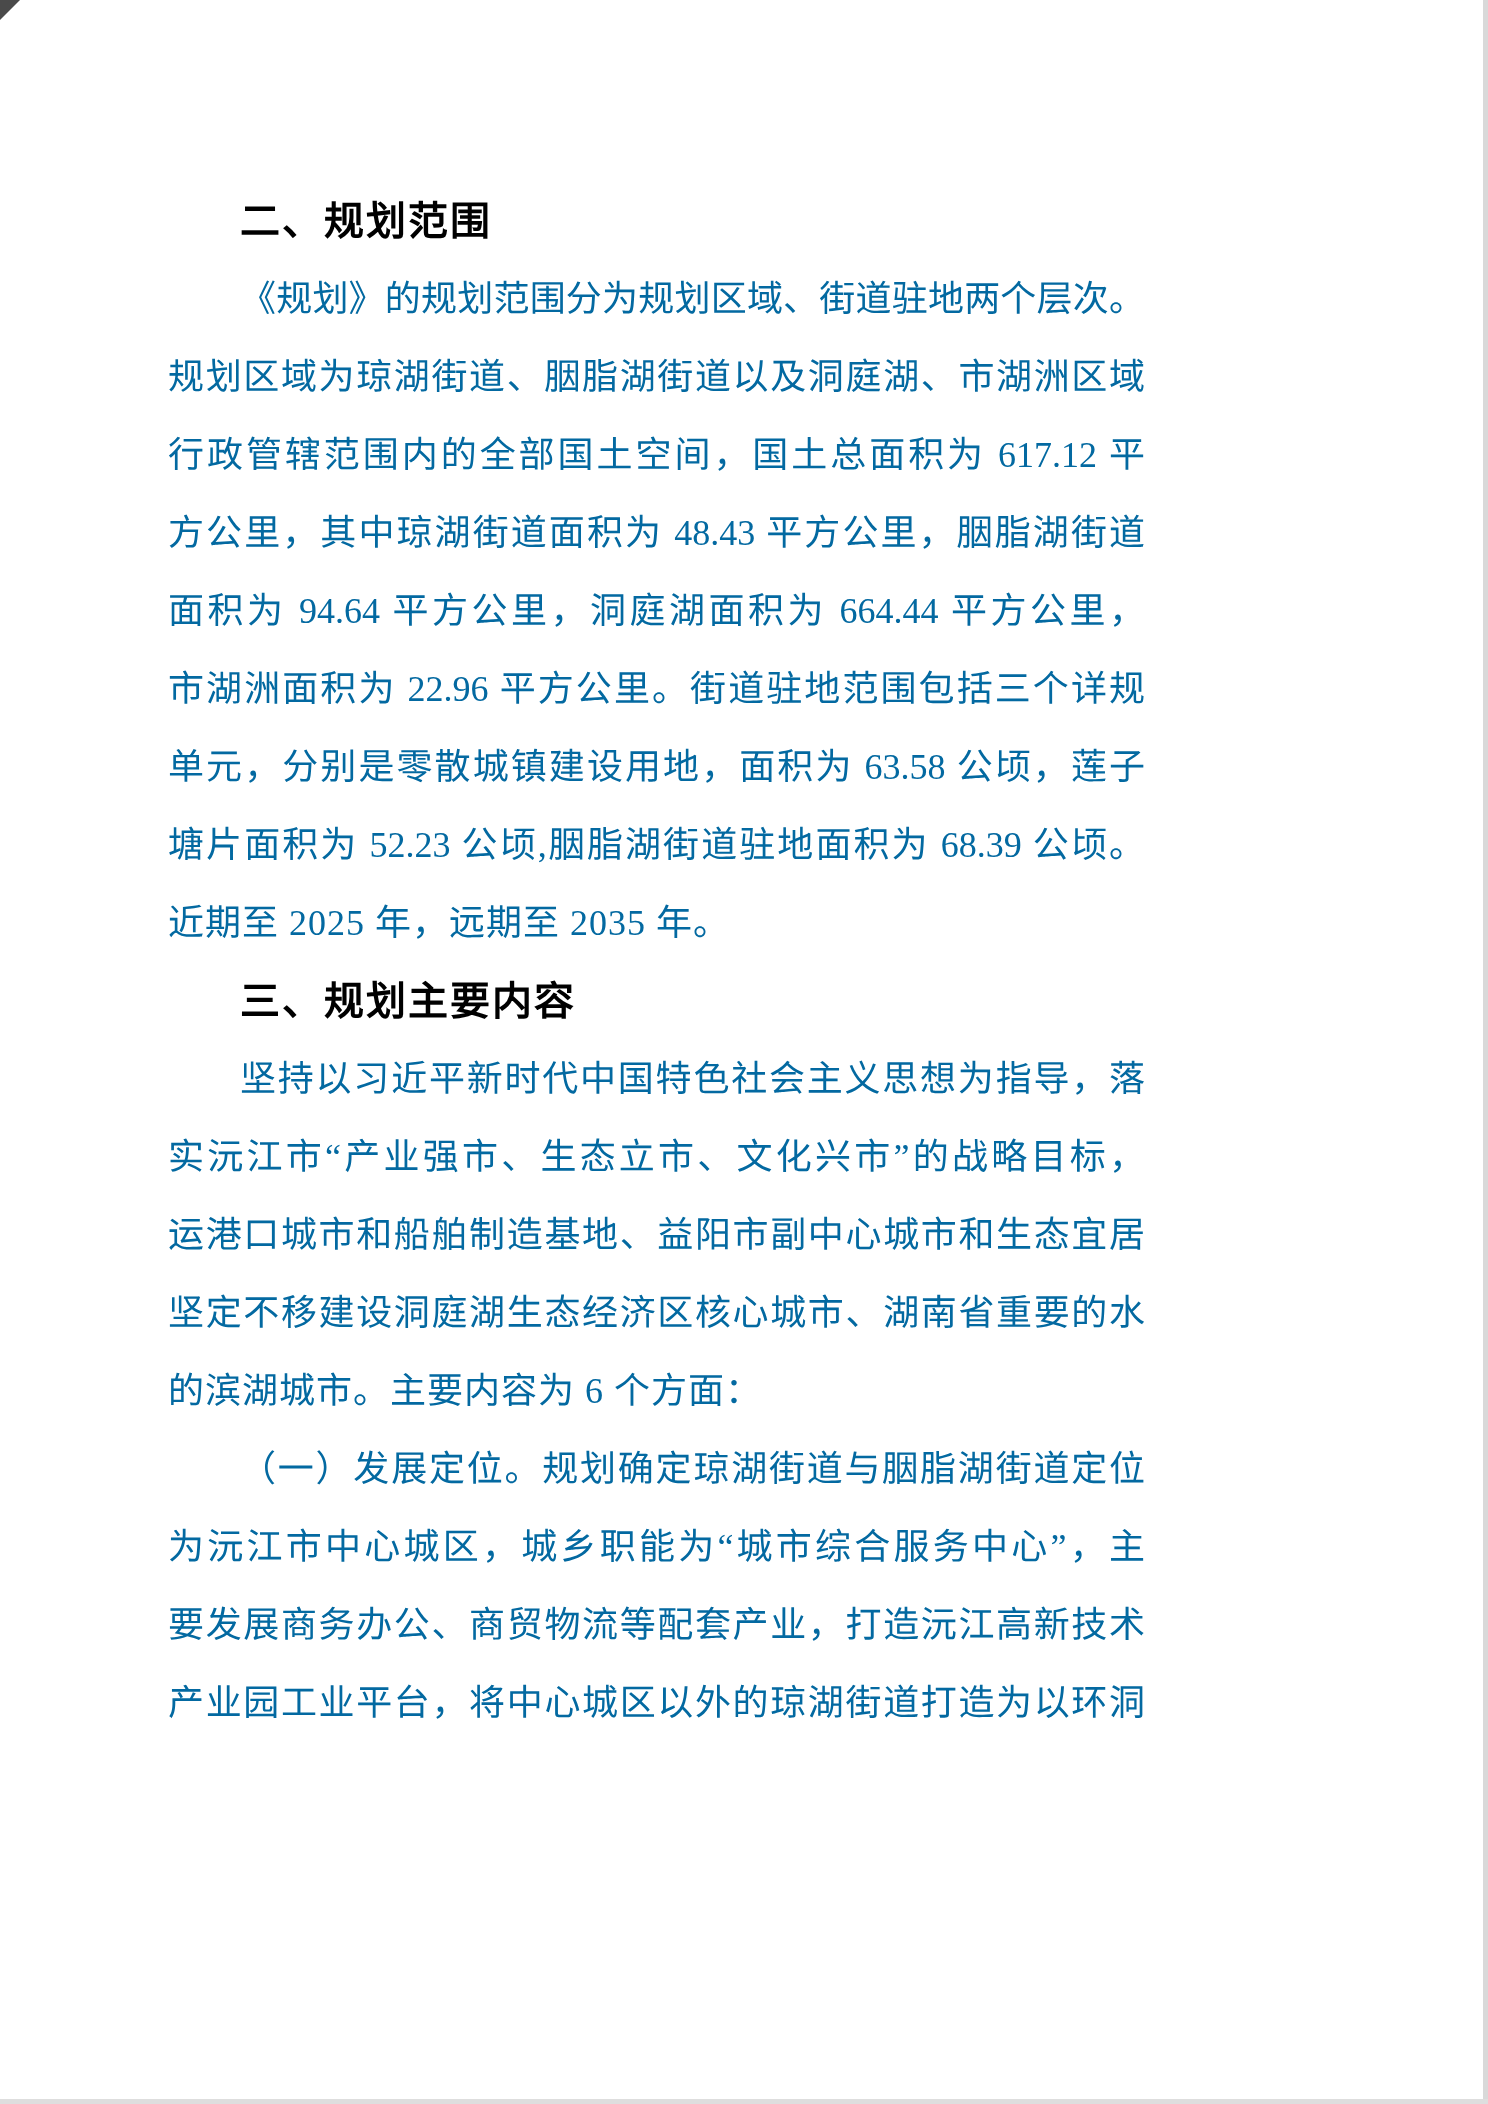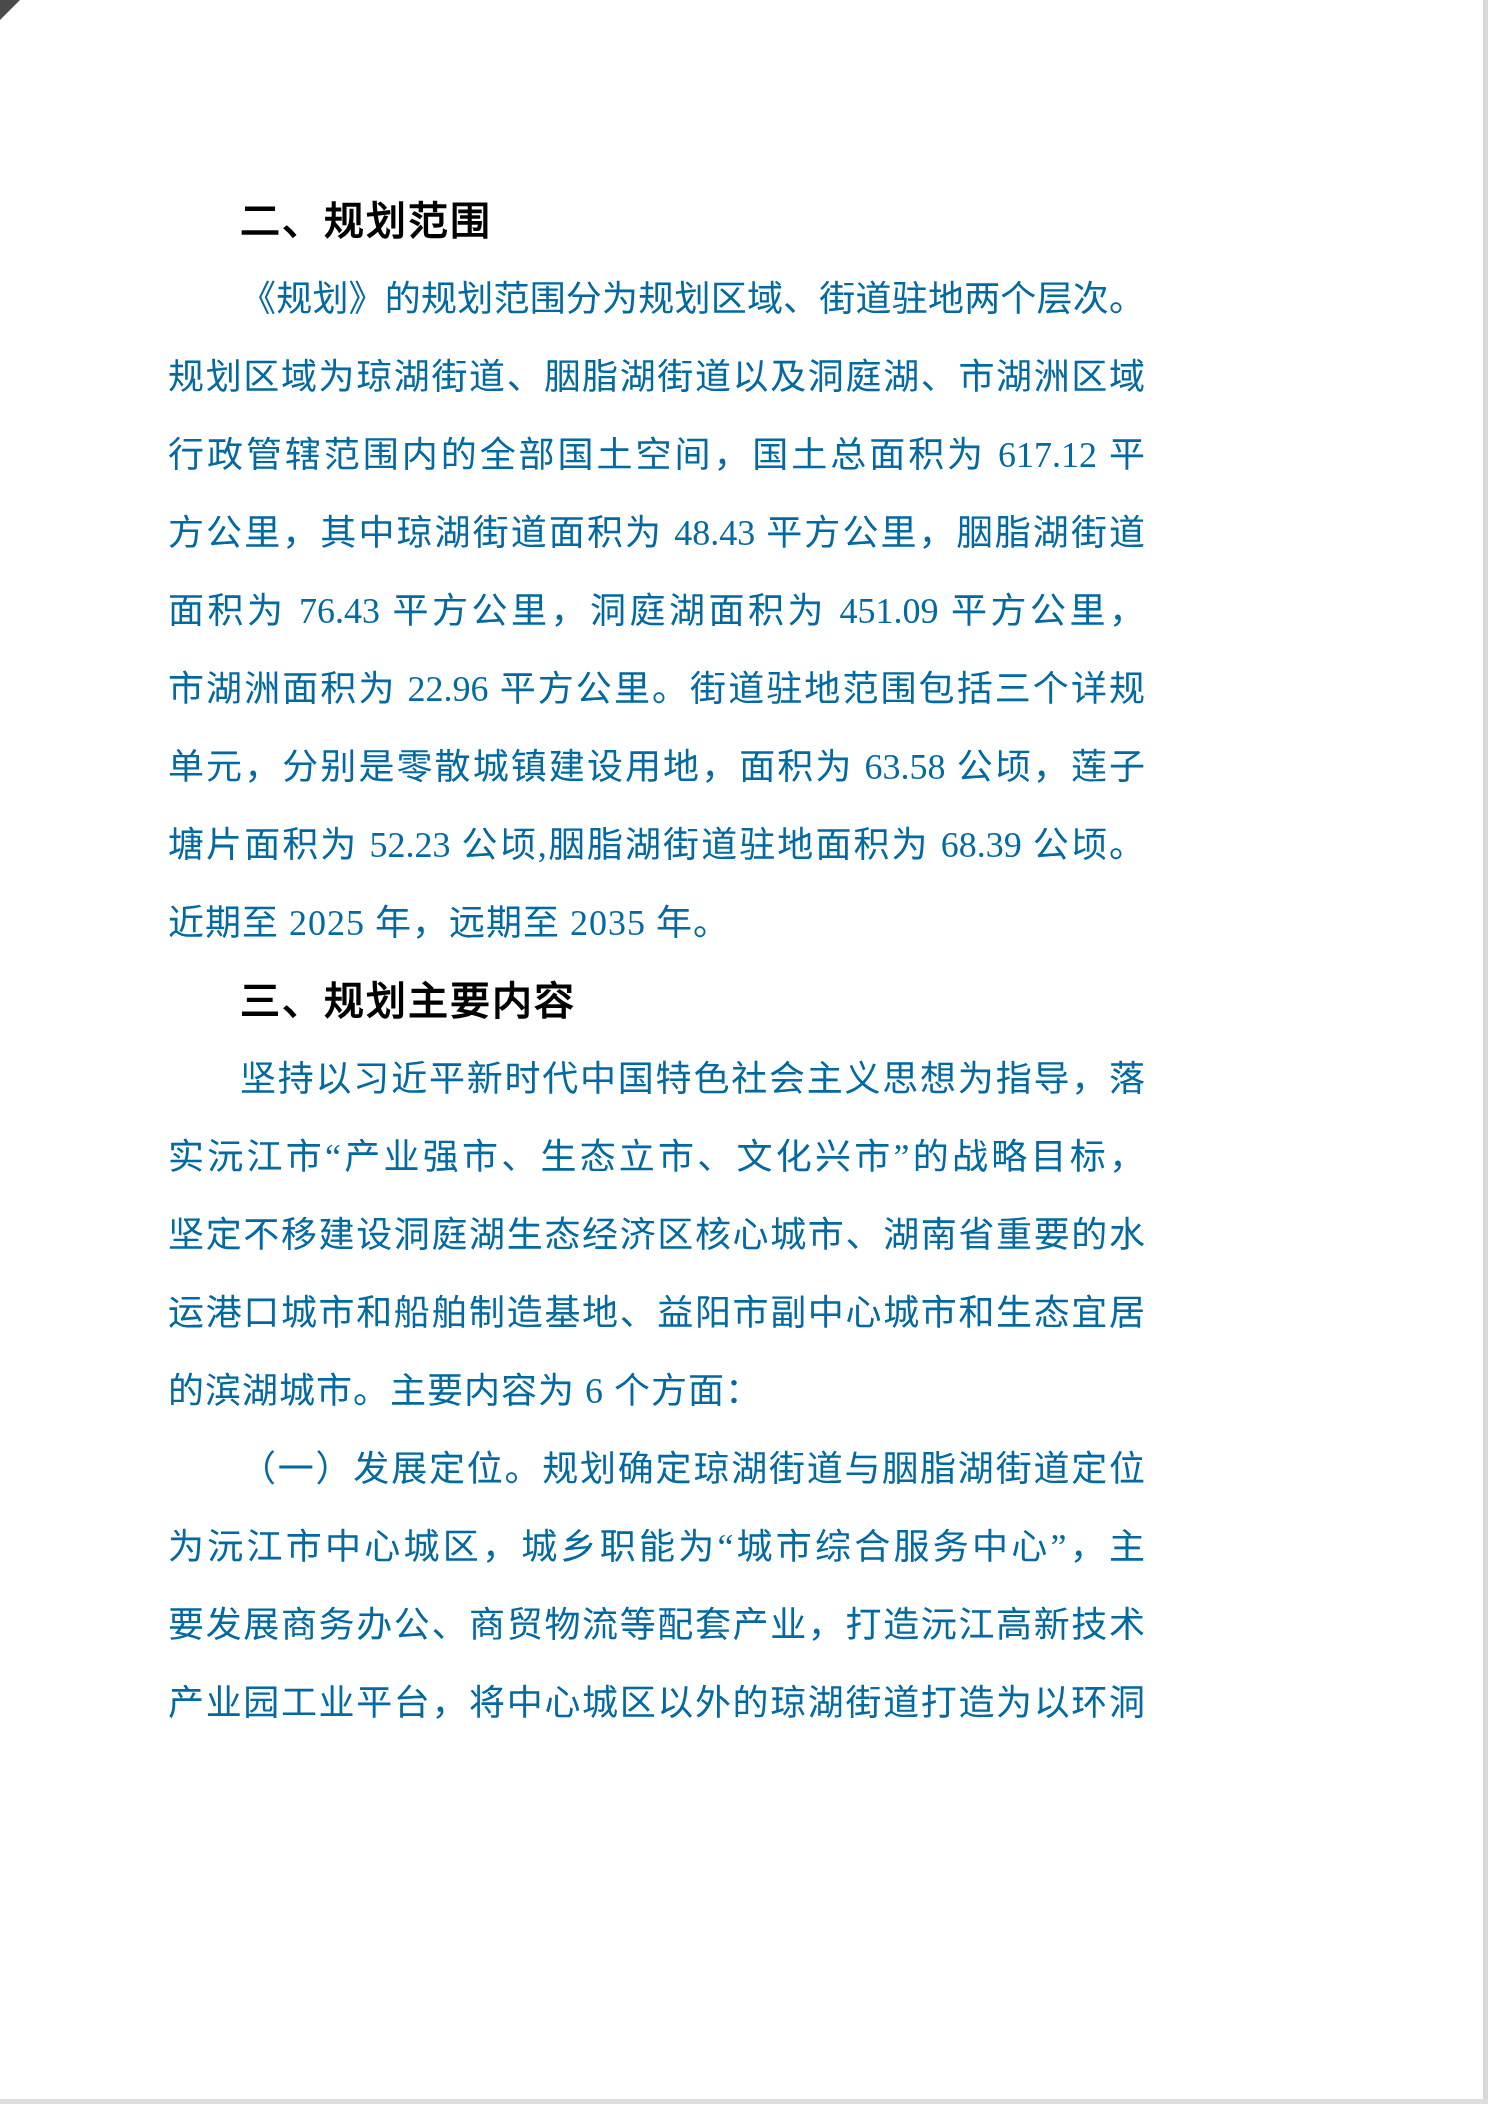--- a/index.html
+++ b/index.html
@@ -80,37 +80,37 @@
 
   <div class="content">
 
     <div class="line heading">二、规划范围</div>
 
     <div>
       <div class="line j indent">《规划》的规划范围分为规划区域、街道驻地两个层次。</div>
       <div class="line j">规划区域为琼湖街道、胭脂湖街道以及洞庭湖、市湖洲区域</div>
       <div class="line j">行政管辖范围内的全部国土空间，国土总面积为 617.12 平</div>
       <div class="line j">方公里，其中琼湖街道面积为 48.43 平方公里，胭脂湖街道</div>
-      <div class="line j">面积为 76.43 平方公里，洞庭湖面积为 451.09 平方公里，</div>
+      <div class="line j">面积为 94.64 平方公里，洞庭湖面积为 664.44 平方公里，</div>
       <div class="line j">市湖洲面积为 22.96 平方公里。街道驻地范围包括三个详规</div>
       <div class="line j">单元，分别是零散城镇建设用地，面积为 63.58 公顷，莲子</div>
       <div class="line j">塘片面积为 52.23 公顷,胭脂湖街道驻地面积为 68.39 公顷。</div>
     </div>
 
     <div>
       <div class="line">近期至 2025 年，远期至 2035 年。</div>
     </div>
 
     <div class="line heading">三、规划主要内容</div>
 
     <div>
       <div class="line j indent">坚持以习近平新时代中国特色社会主义思想为指导，落</div>
       <div class="line j">实沅江市“产业强市、生态立市、文化兴市”的战略目标，</div>
+      <div class="line j">运港口城市和船舶制造基地、益阳市副中心城市和生态宜居</div>
       <div class="line j">坚定不移建设洞庭湖生态经济区核心城市、湖南省重要的水</div>
-      <div class="line j">运港口城市和船舶制造基地、益阳市副中心城市和生态宜居</div>
       <div class="line">的滨湖城市。主要内容为 6 个方面：</div>
     </div>
 
     <div>
       <div class="line j indent">（一）发展定位。规划确定琼湖街道与胭脂湖街道定位</div>
       <div class="line j">为沅江市中心城区，城乡职能为“城市综合服务中心”，主</div>
       <div class="line j">要发展商务办公、商贸物流等配套产业，打造沅江高新技术</div>
       <div class="line j">产业园工业平台，将中心城区以外的琼湖街道打造为以环洞</div>
     </div>
 

